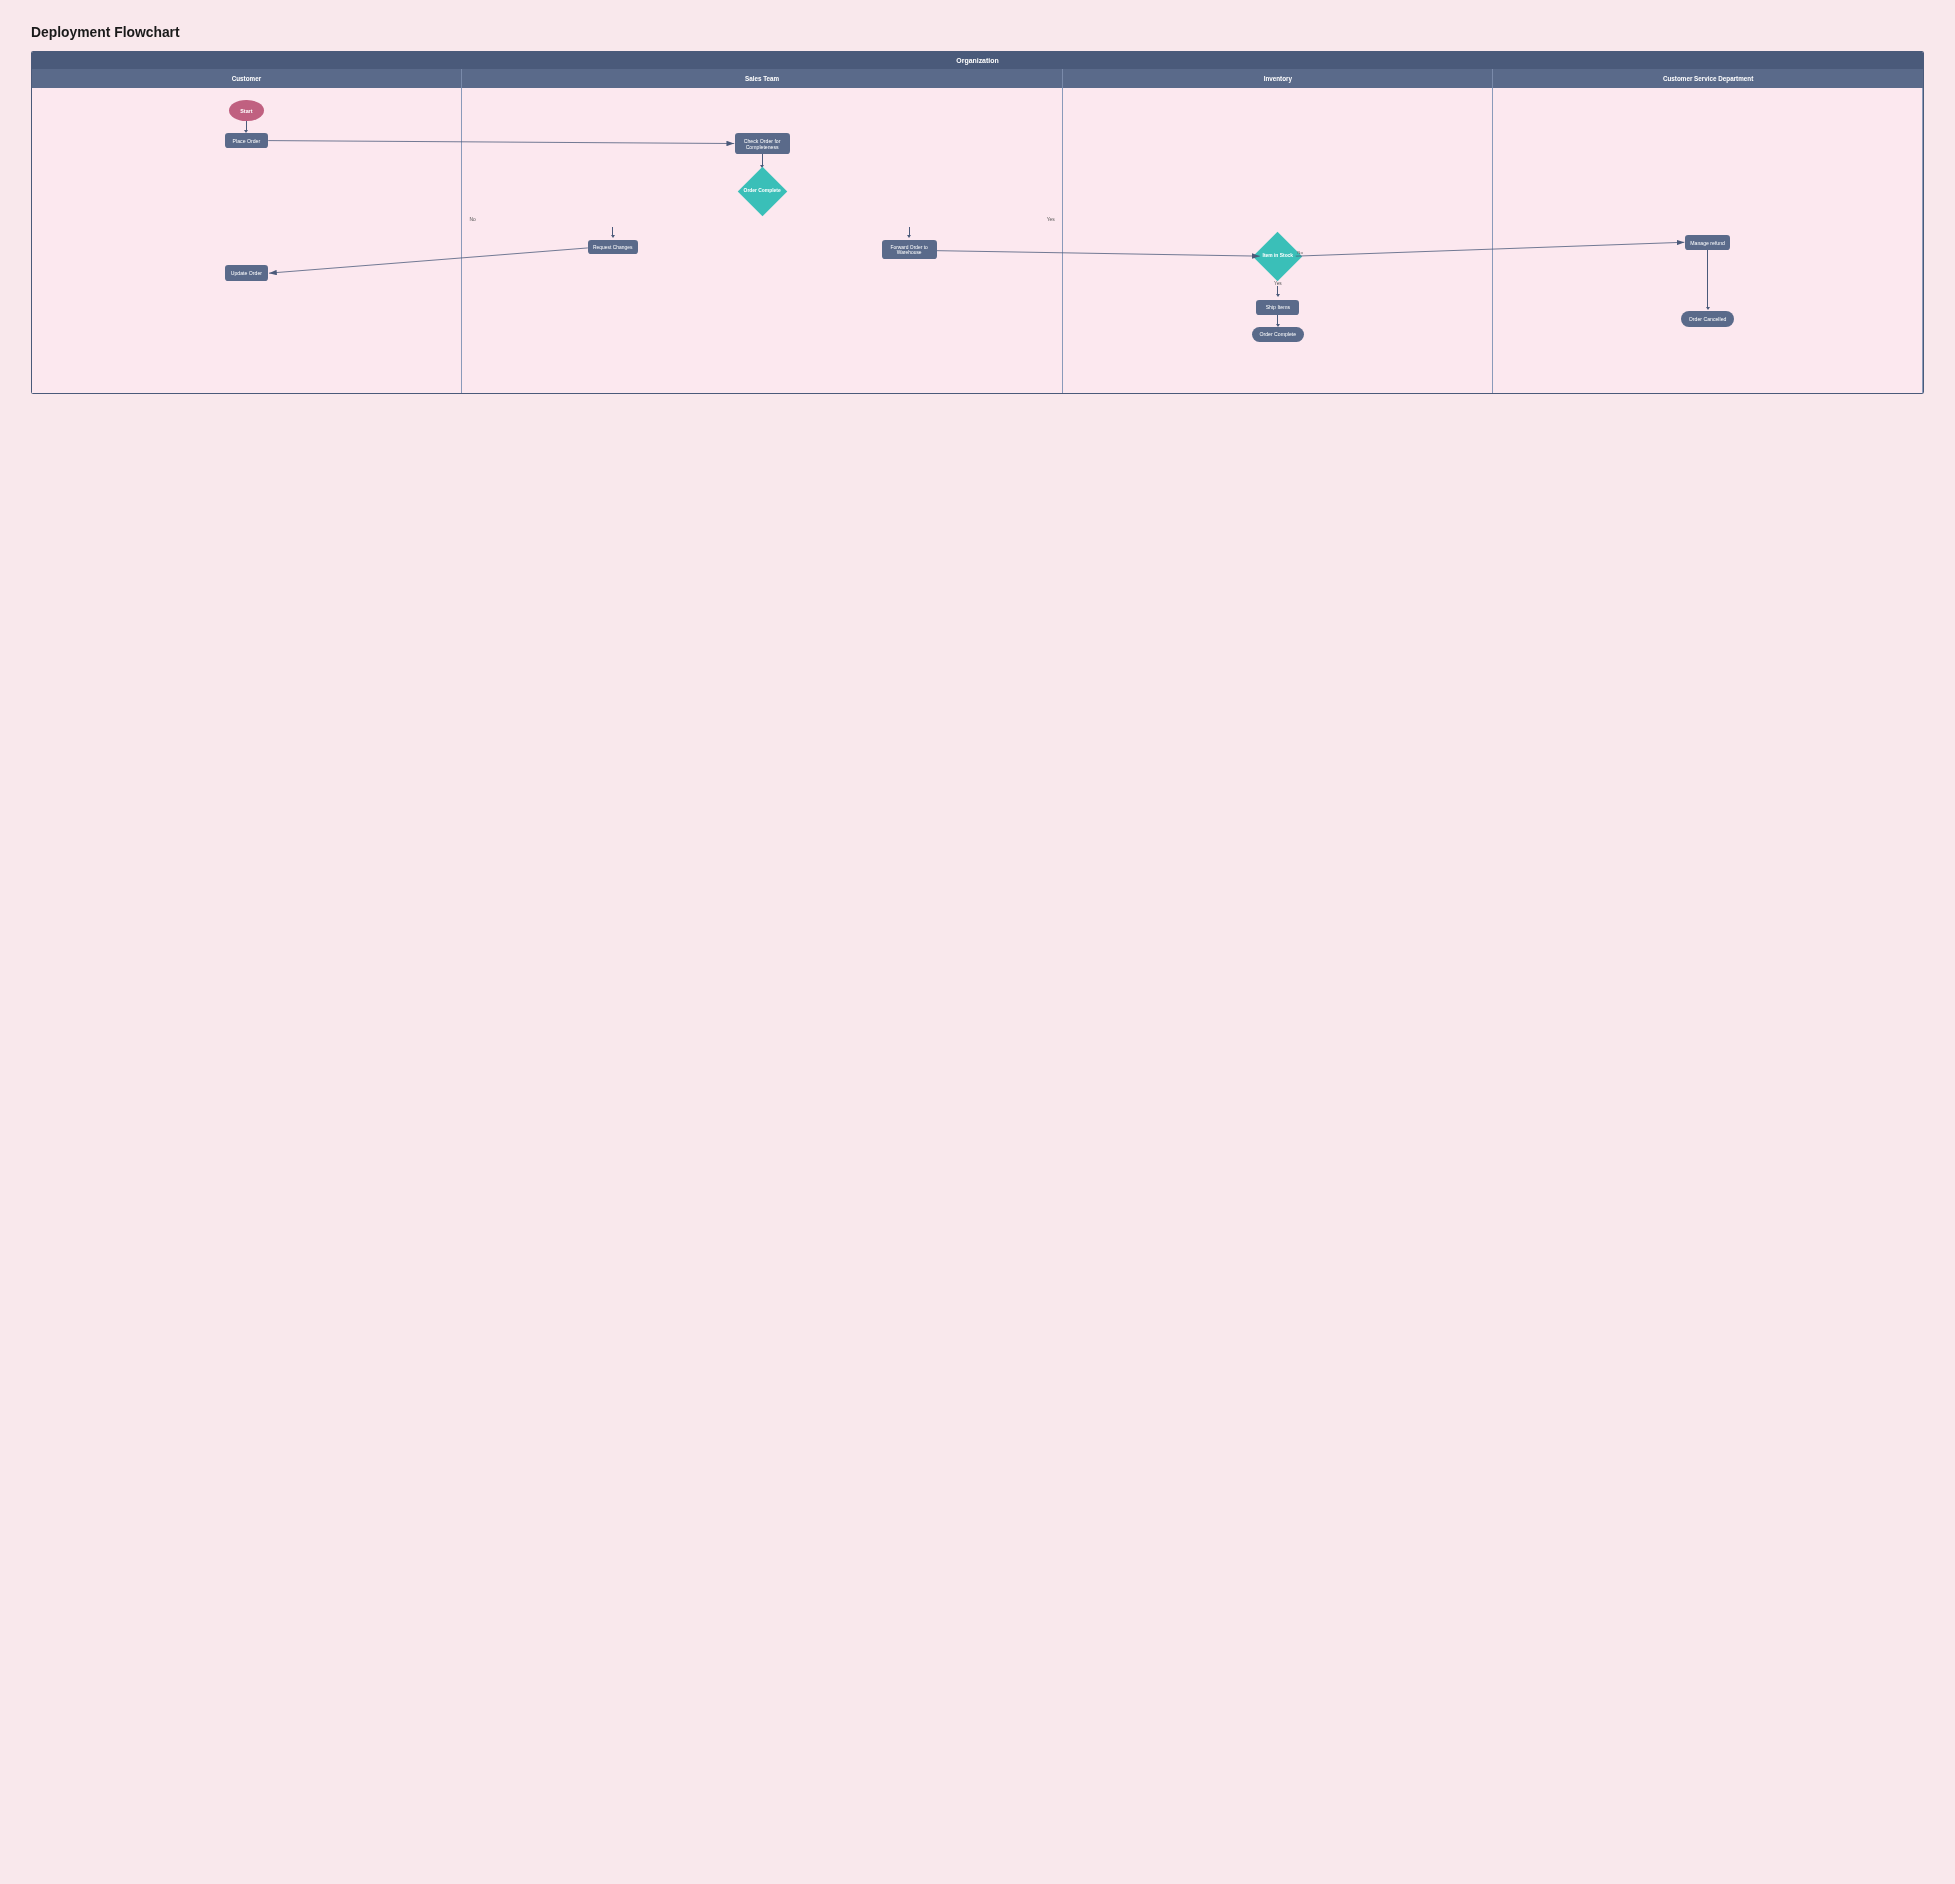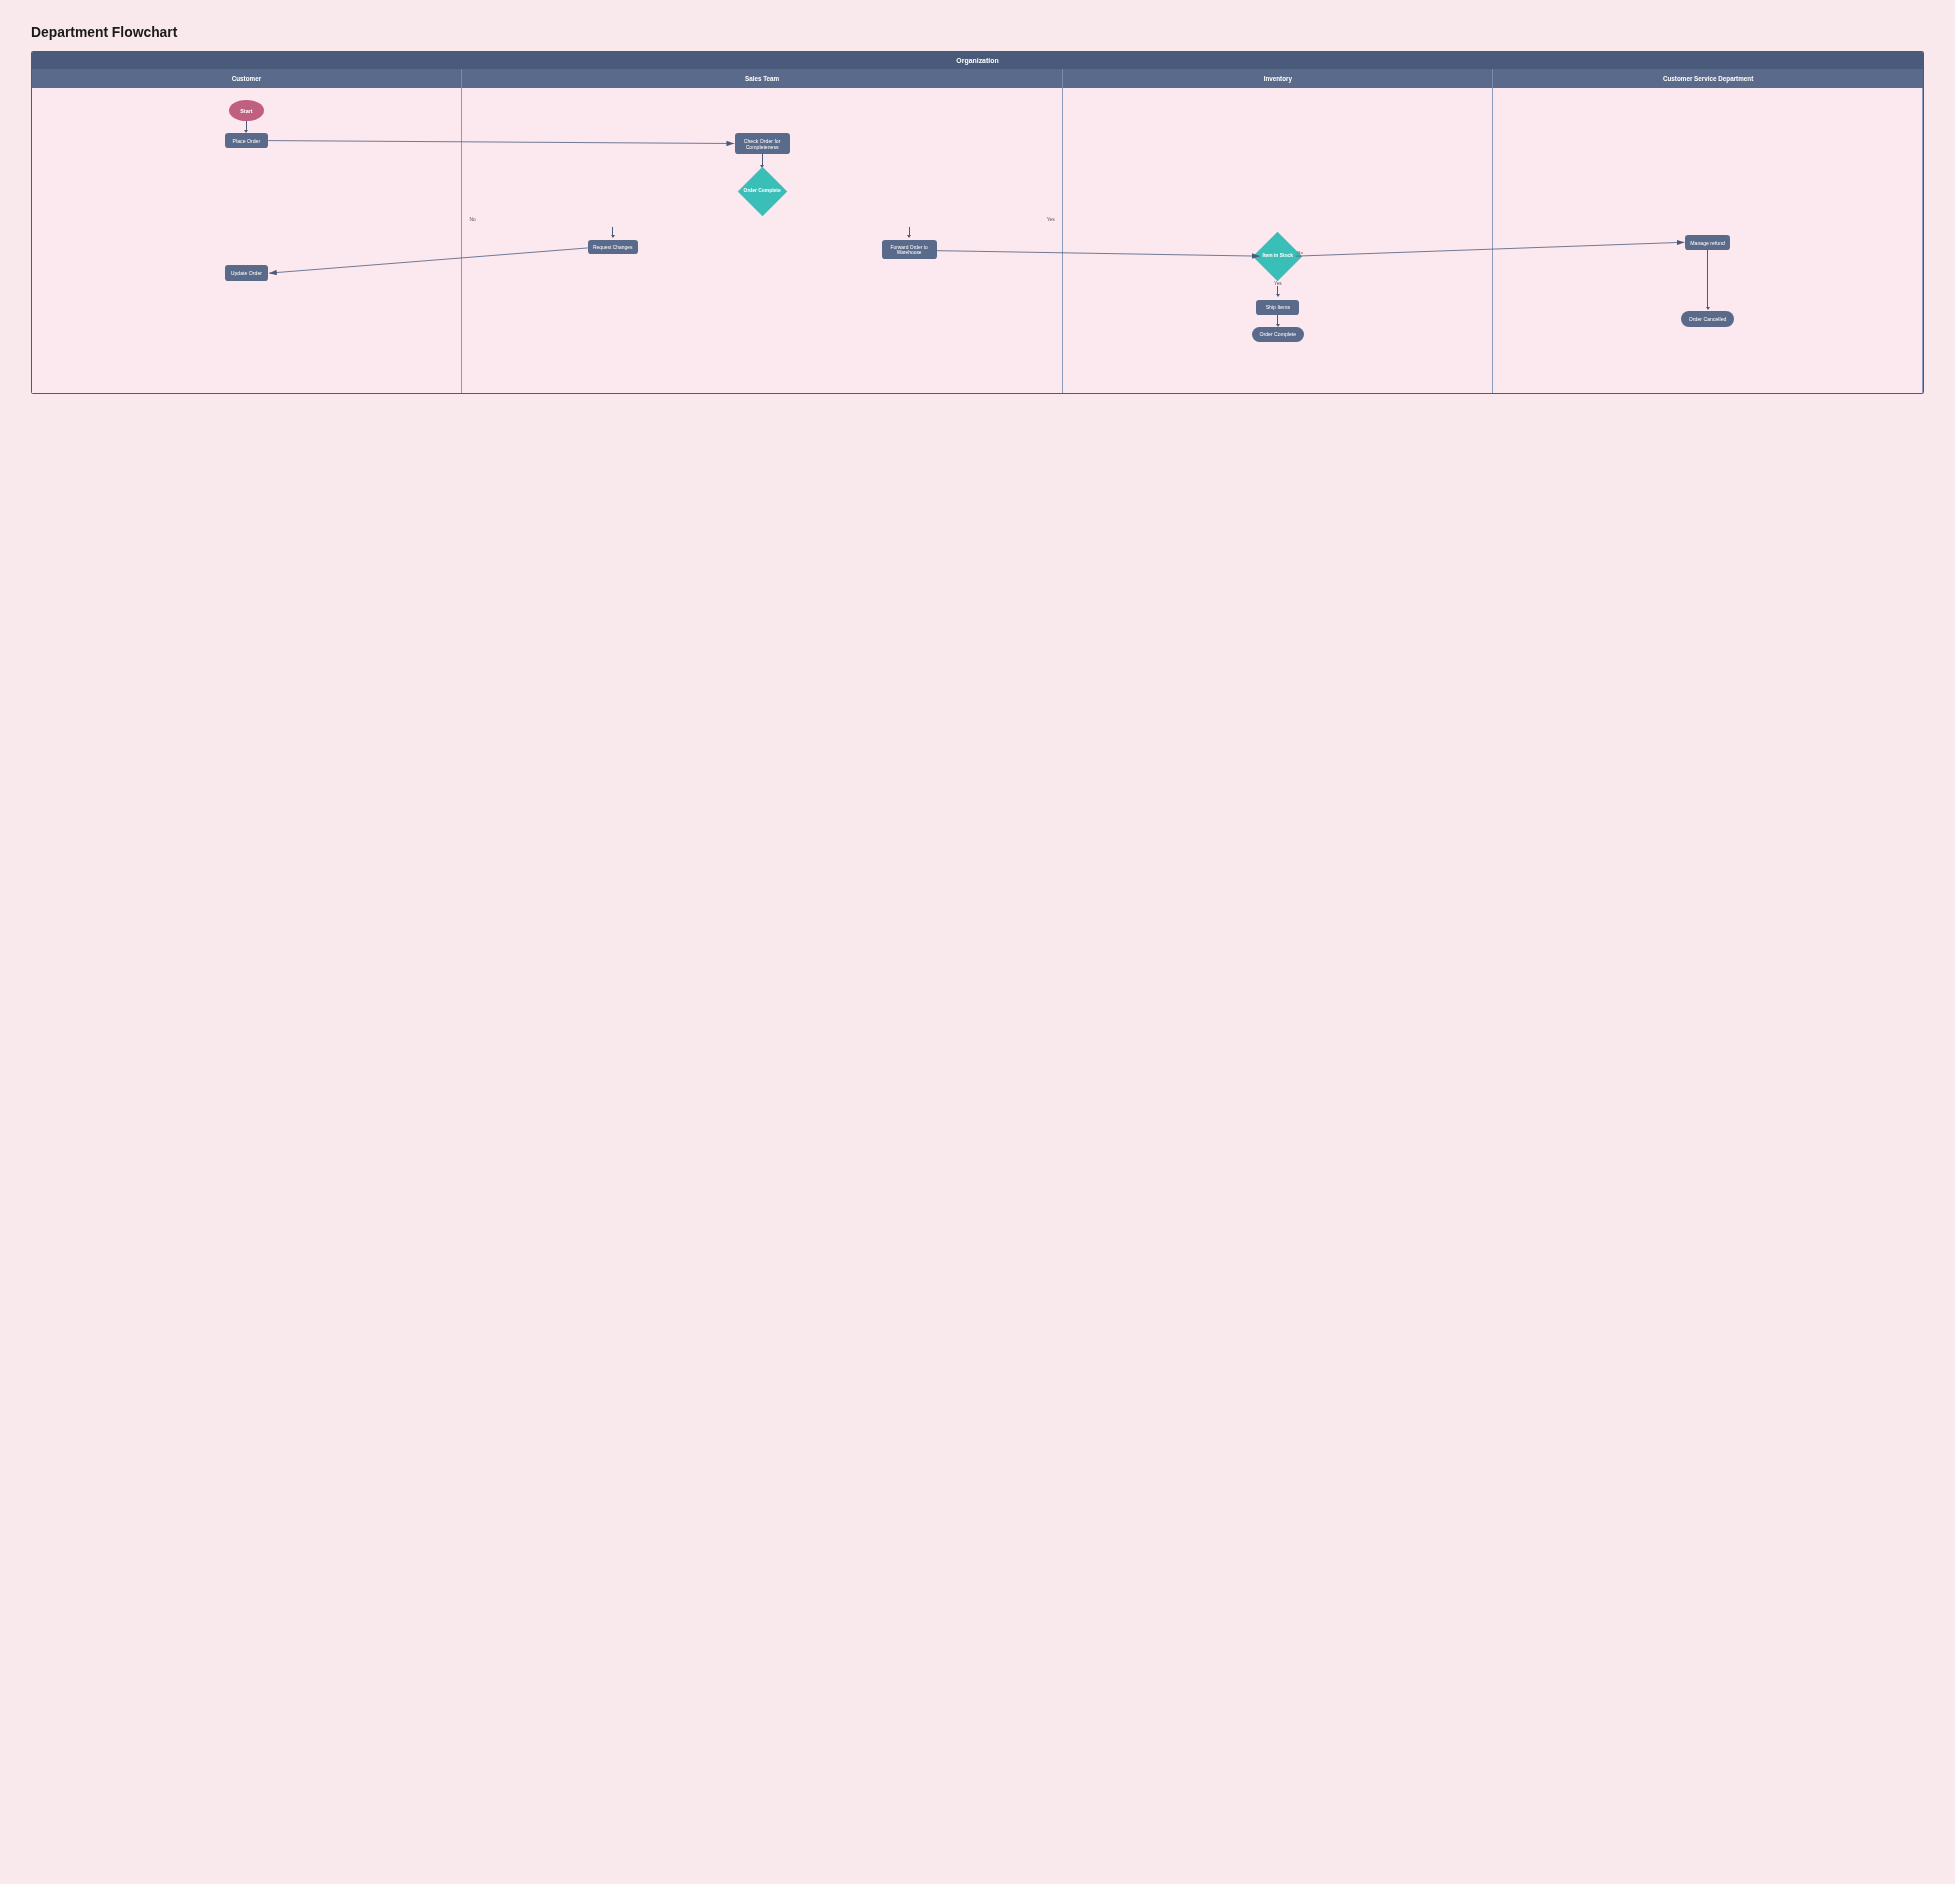--- a/index.html
+++ b/index.html
@@ -124,21 +124,21 @@
     .svg-overlay {
       position: absolute;
       top: 0; left: 0;
       width: 100%; height: 100%;
       pointer-events: none;
     }
   </style>
 </head>
 <body>
 
-<h1>Department Flowchart</h1>
+<h1>Deployment Flowchart</h1>
 
 <div class="diagram-container">
 
   <div class="org-header">Organization</div>
 
   <div class="columns-header">
     <div class="col-header">Customer</div>
     <div class="col-header">Sales Team</div>
     <div class="col-header">Inventory</div>
     <div class="col-header">Customer Service Department</div>

